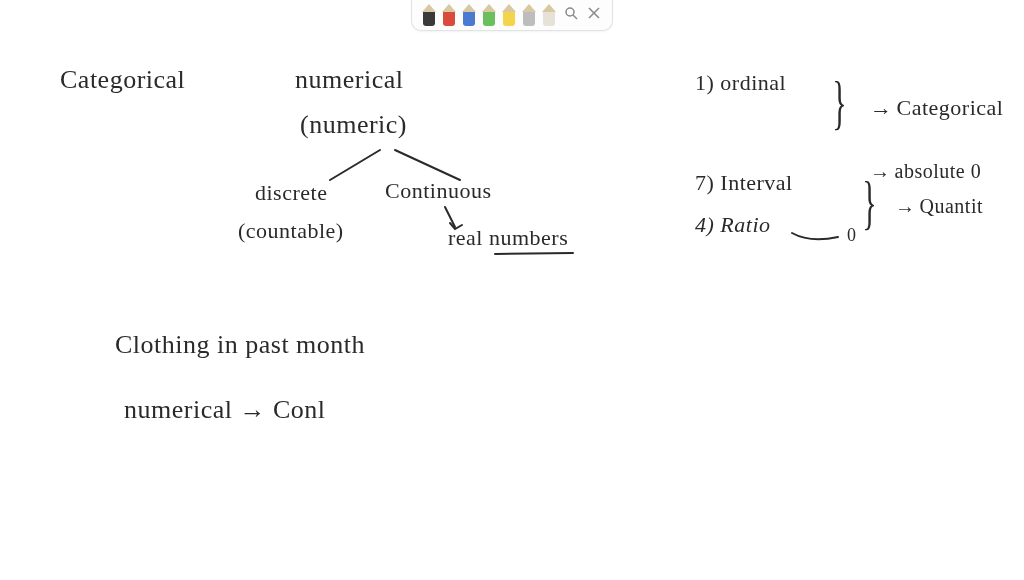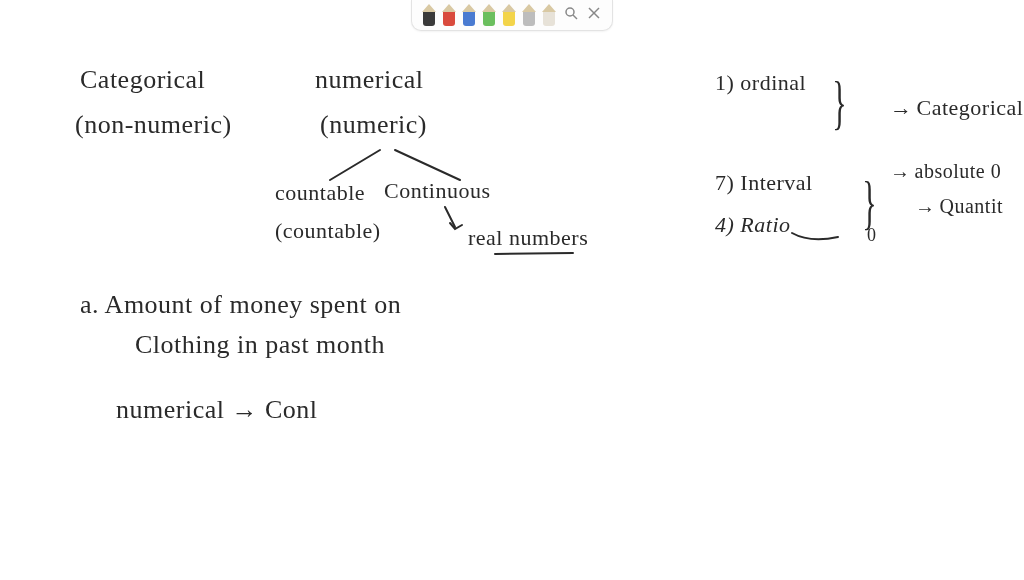--- a/index.html
+++ b/index.html
@@ -55,21 +55,20 @@
     color: #888;
     cursor: pointer;
     padding: 2px;
   }
   .hw {
     position: absolute;
     font-size: 26px;
     line-height: 1.15;
     white-space: nowrap;
     letter-spacing: 0.5px;
-    margin-left: 20px;
   }
   .hw.small { font-size: 22px; }
   .brace {
     position: absolute;
     font-size: 60px;
     font-family: serif;
     transform: scaleX(0.5);
   }
   .arrow-right::before { content: "→"; margin-right: 4px; }
   svg.ink { position: absolute; overflow: visible; }
@@ -118,33 +117,32 @@
     </span>
     <span class="tool-icon" title="Close">
       <svg width="12" height="12" viewBox="0 0 12 12">
           <line x1="1" y1="1" x2="11" y2="11" stroke="#888" stroke-width="1.5"></line>
           <line x1="11" y1="1" x2="1" y2="11" stroke="#888" stroke-width="1.5"></line>
         </svg>
     </span>
   </div>
 
   <div class="hw" style="left:60px; top:65px;">Categorical</div>
-  <div class="hw" style="left:55px; top:110px;">(non-numeric)</div>
 
   <div class="hw" style="left:300px; top:110px;">(numeric)</div>
   <div class="hw" style="left:295px; top:65px;">numerical</div>
 
   <svg class="ink" style="left:300px; top:145px;" width="220" height="40">
     <path d="M80 5 L30 35"></path>
     <path d="M95 5 L160 35"></path>
   </svg>
 
-  <div class="hw small" style="left:255px; top:180px;">countable</div>
-  <div class="hw small" style="left:364px; top:178px;text-align:center;">Continuous</div>
-  <div class="hw small" style="left:255px; top:218px;text-align:right;">(countable)</div>
+  <div class="hw small" style="left:255px; top:180px;">discrete</div>
+  <div class="hw small" style="left:385px; top:178px;text-align:center;">Continuous</div>
+  <div class="hw small" style="left:238px; top:218px;text-align:right;">(countable)</div>
 
   <svg class="ink" style="left:440px; top:205px;" width="40" height="30">
     <path d="M5 2 L15 22"></path>
     <path d="M10 18 L15 24 L22 20"></path>
   </svg>
   <div class="hw small" style="left:448px; top:225px;">
     <span>real numbers</span>
   </div>
   <svg class="ink" style="left:495px; top:250px;" width="80" height="8">
     <path d="M0 4 L78 3"></path>
@@ -166,17 +164,16 @@
   <div class="brace" style="left:855px; top:168px;">}</div>
   <div class="hw small cut" style="left:895px; top:195px; width:140px; font-size:20px;">
     <span class="arrow-right">Quantit</span>
   </div>
 
   <svg class="ink" style="left:790px; top:225px;" width="60" height="20">
     <path d="M2 8 Q20 18 48 12"></path>
   </svg>
   <div class="hw small" style="left:847px; top:225px; font-size:18px;">0</div>
 
-  <div class="hw" style="left:60px; top:290px;">a. Amount of money spent on</div>
   <div class="hw" style="left:115px; top:330px;">Clothing in past month</div>
-  <div class="hw" style="left:96px; top:395px;">numerical → Conl</div>
+  <div class="hw" style="left:124px; top:395px;">numerical → Conl</div>
 
 </div>
 
 </body></html>

